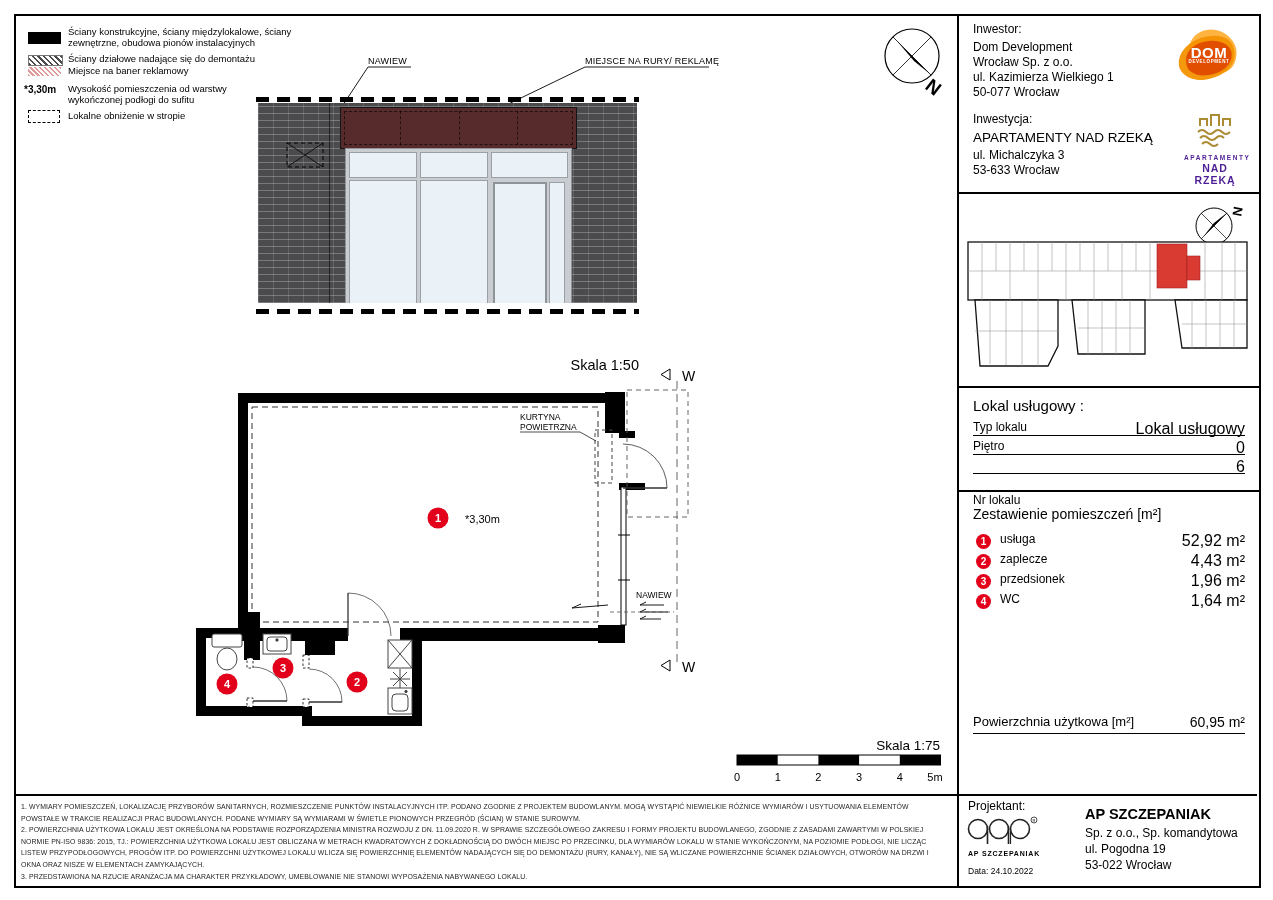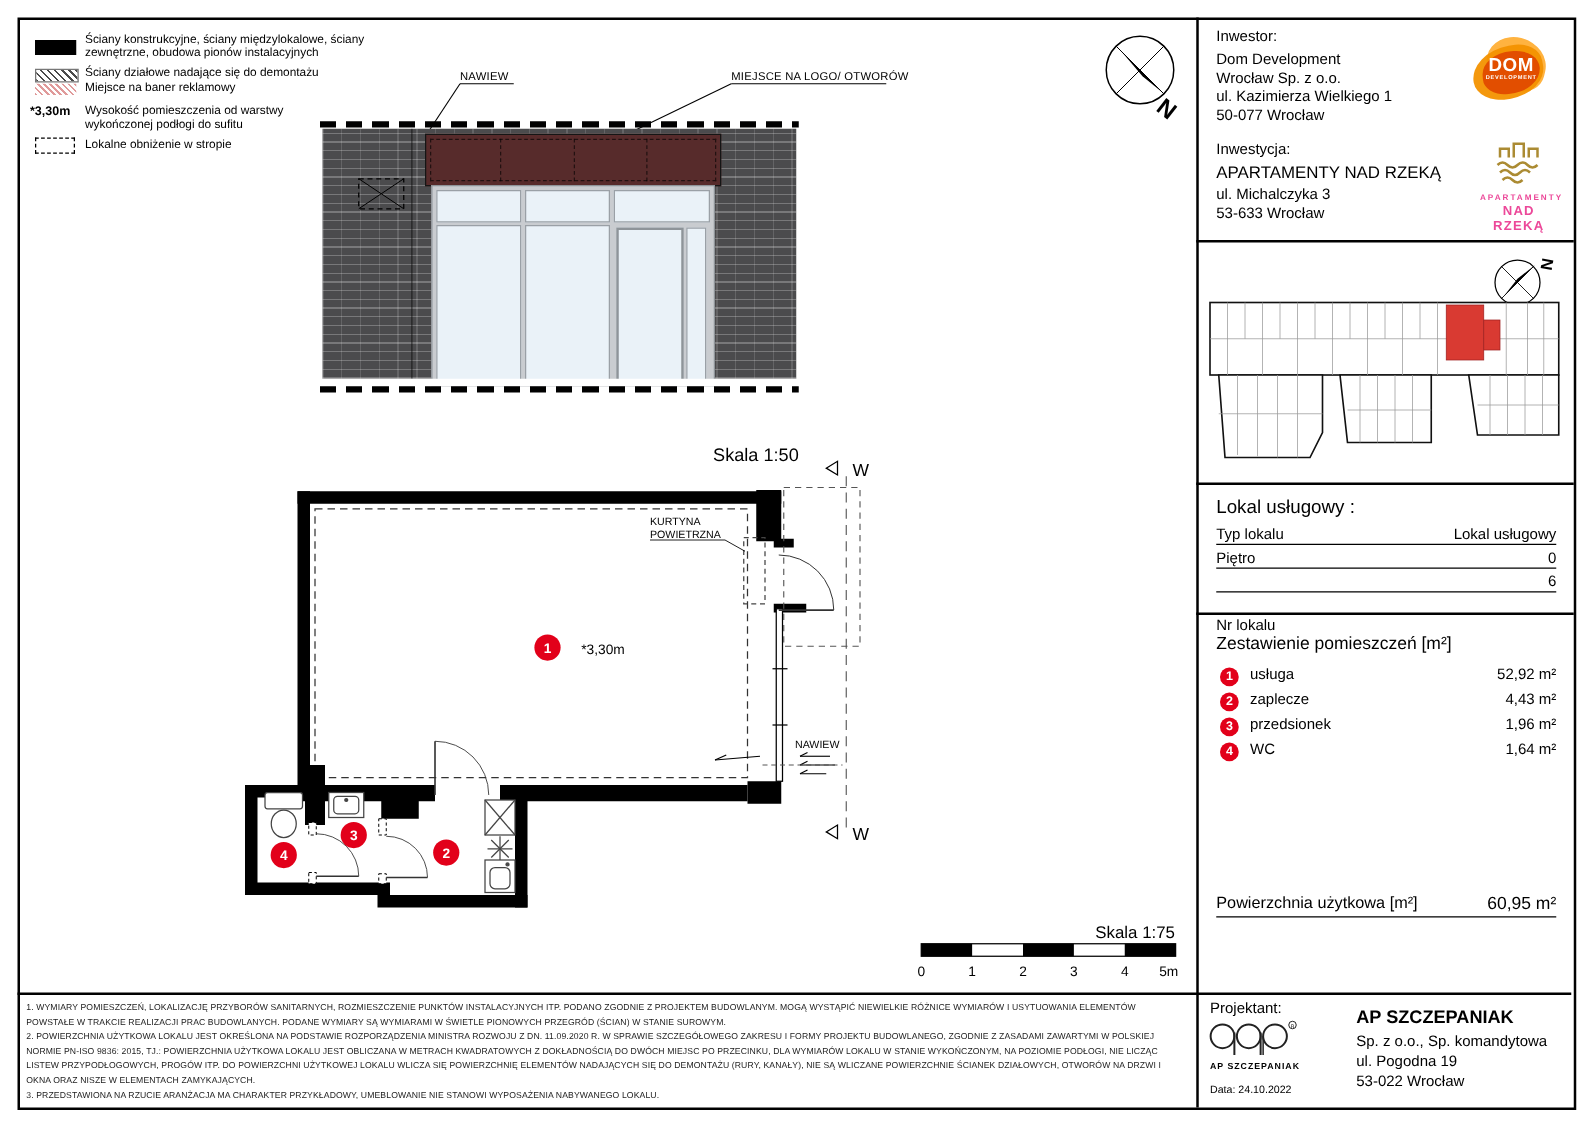--- a/index.html
+++ b/index.html
@@ -32,30 +32,30 @@
   .pane{position:absolute;background:#eaf2f8;border:1px solid #9aa0a6;}
   .elev-label{font-size:9px;letter-spacing:.2px;white-space:nowrap;}
   .caption{font-size:9.5px;line-height:11px;}
   .scale-big{font-size:14.5px;}
 
   
   .sb-head{font-size:12px;}
   .sb-line{font-size:12px;line-height:15.5px;}
   .sb-name{font-size:13.5px;}
   .tbl-label{font-size:12px;}
-  .tbl-value{font-size:12px;text-align:right;}
+  .tbl-value{font-size:16px;text-align:right;}
   .room-badge{display:inline-block;width:15px;height:15px;border-radius:50%;background:#e2001a;
       color:#fff;font-size:10px;font-weight:bold;text-align:center;line-height:15px;}
   .notes{font-size:6.9px;line-height:11.6px;color:#1c1c1c;letter-spacing:.1px;}
   .notes p{margin:0;}
   svg text{font-family:"Liberation Sans",sans-serif;}
 
   
   .blob{position:absolute;}
-  .nadrzeka{color:#ec4899;text-align:center;}
+  .nadrzeka{color:#4c1d95;text-align:center;}
 </style>
 </head>
 <body>
 
 <div id="page">
   <div class="abs frame"></div>
 
   <div class="abs vline" style="left:957px;top:14px;height:872px;"></div>
   <div class="abs hline" style="left:957px;top:192px;width:302px;"></div>
   <div class="abs hline" style="left:957px;top:386px;width:302px;"></div>
@@ -69,21 +69,21 @@
     <div class="abs legend-label" style="left:68px;top:54px;width:260px;">Ściany działowe nadające się do demontażu</div>
     <div class="abs sw-redhatch" style="left:28px;top:67px;width:33px;height:9px;"></div>
     <div class="abs legend-label" style="left:68px;top:66px;width:260px;">Miejsce na baner reklamowy</div>
     <div class="abs sw-height" style="left:24px;top:84px;">*3,30m</div>
     <div class="abs legend-label" style="left:68px;top:84px;width:176px;">Wysokość pomieszczenia od warstwy wykończonej podłogi do sufitu</div>
     <div class="abs sw-dash" style="left:28px;top:110px;width:30px;height:11px;"></div>
     <div class="abs legend-label" style="left:68px;top:111px;width:260px;">Lokalne obniżenie w stropie</div>
   </div>
 
   <div class="abs elev-label" style="left:368px;top:56px;">NAWIEW</div>
-  <div class="abs elev-label" style="left:585px;top:56px;">MIEJSCE NA LOGO/ OTWORÓW</div>
+  <div class="abs elev-label" style="left:585px;top:56px;">MIEJSCE NA RURY/ REKLAMĘ</div>
   <svg class="abs" style="left:250px;top:40px;" width="470" height="120" viewBox="0 0 470 120">
     <line x1="118" y1="27" x2="161" y2="27" stroke="#000" stroke-width="0.9"></line>
     <line x1="118" y1="27" x2="62" y2="112" stroke="#000" stroke-width="0.9"></line>
     <line x1="335" y1="27" x2="459" y2="27" stroke="#000" stroke-width="0.9"></line>
     <line x1="335" y1="27" x2="213" y2="86" stroke="#000" stroke-width="0.9"></line>
   </svg>
 
   <div class="abs" id="elevation">
     <div class="abs dash-strip" style="left:0;top:2px;width:383px;"></div>
     <div class="abs bricks" style="left:2px;top:8px;width:379px;height:200px;"></div>

